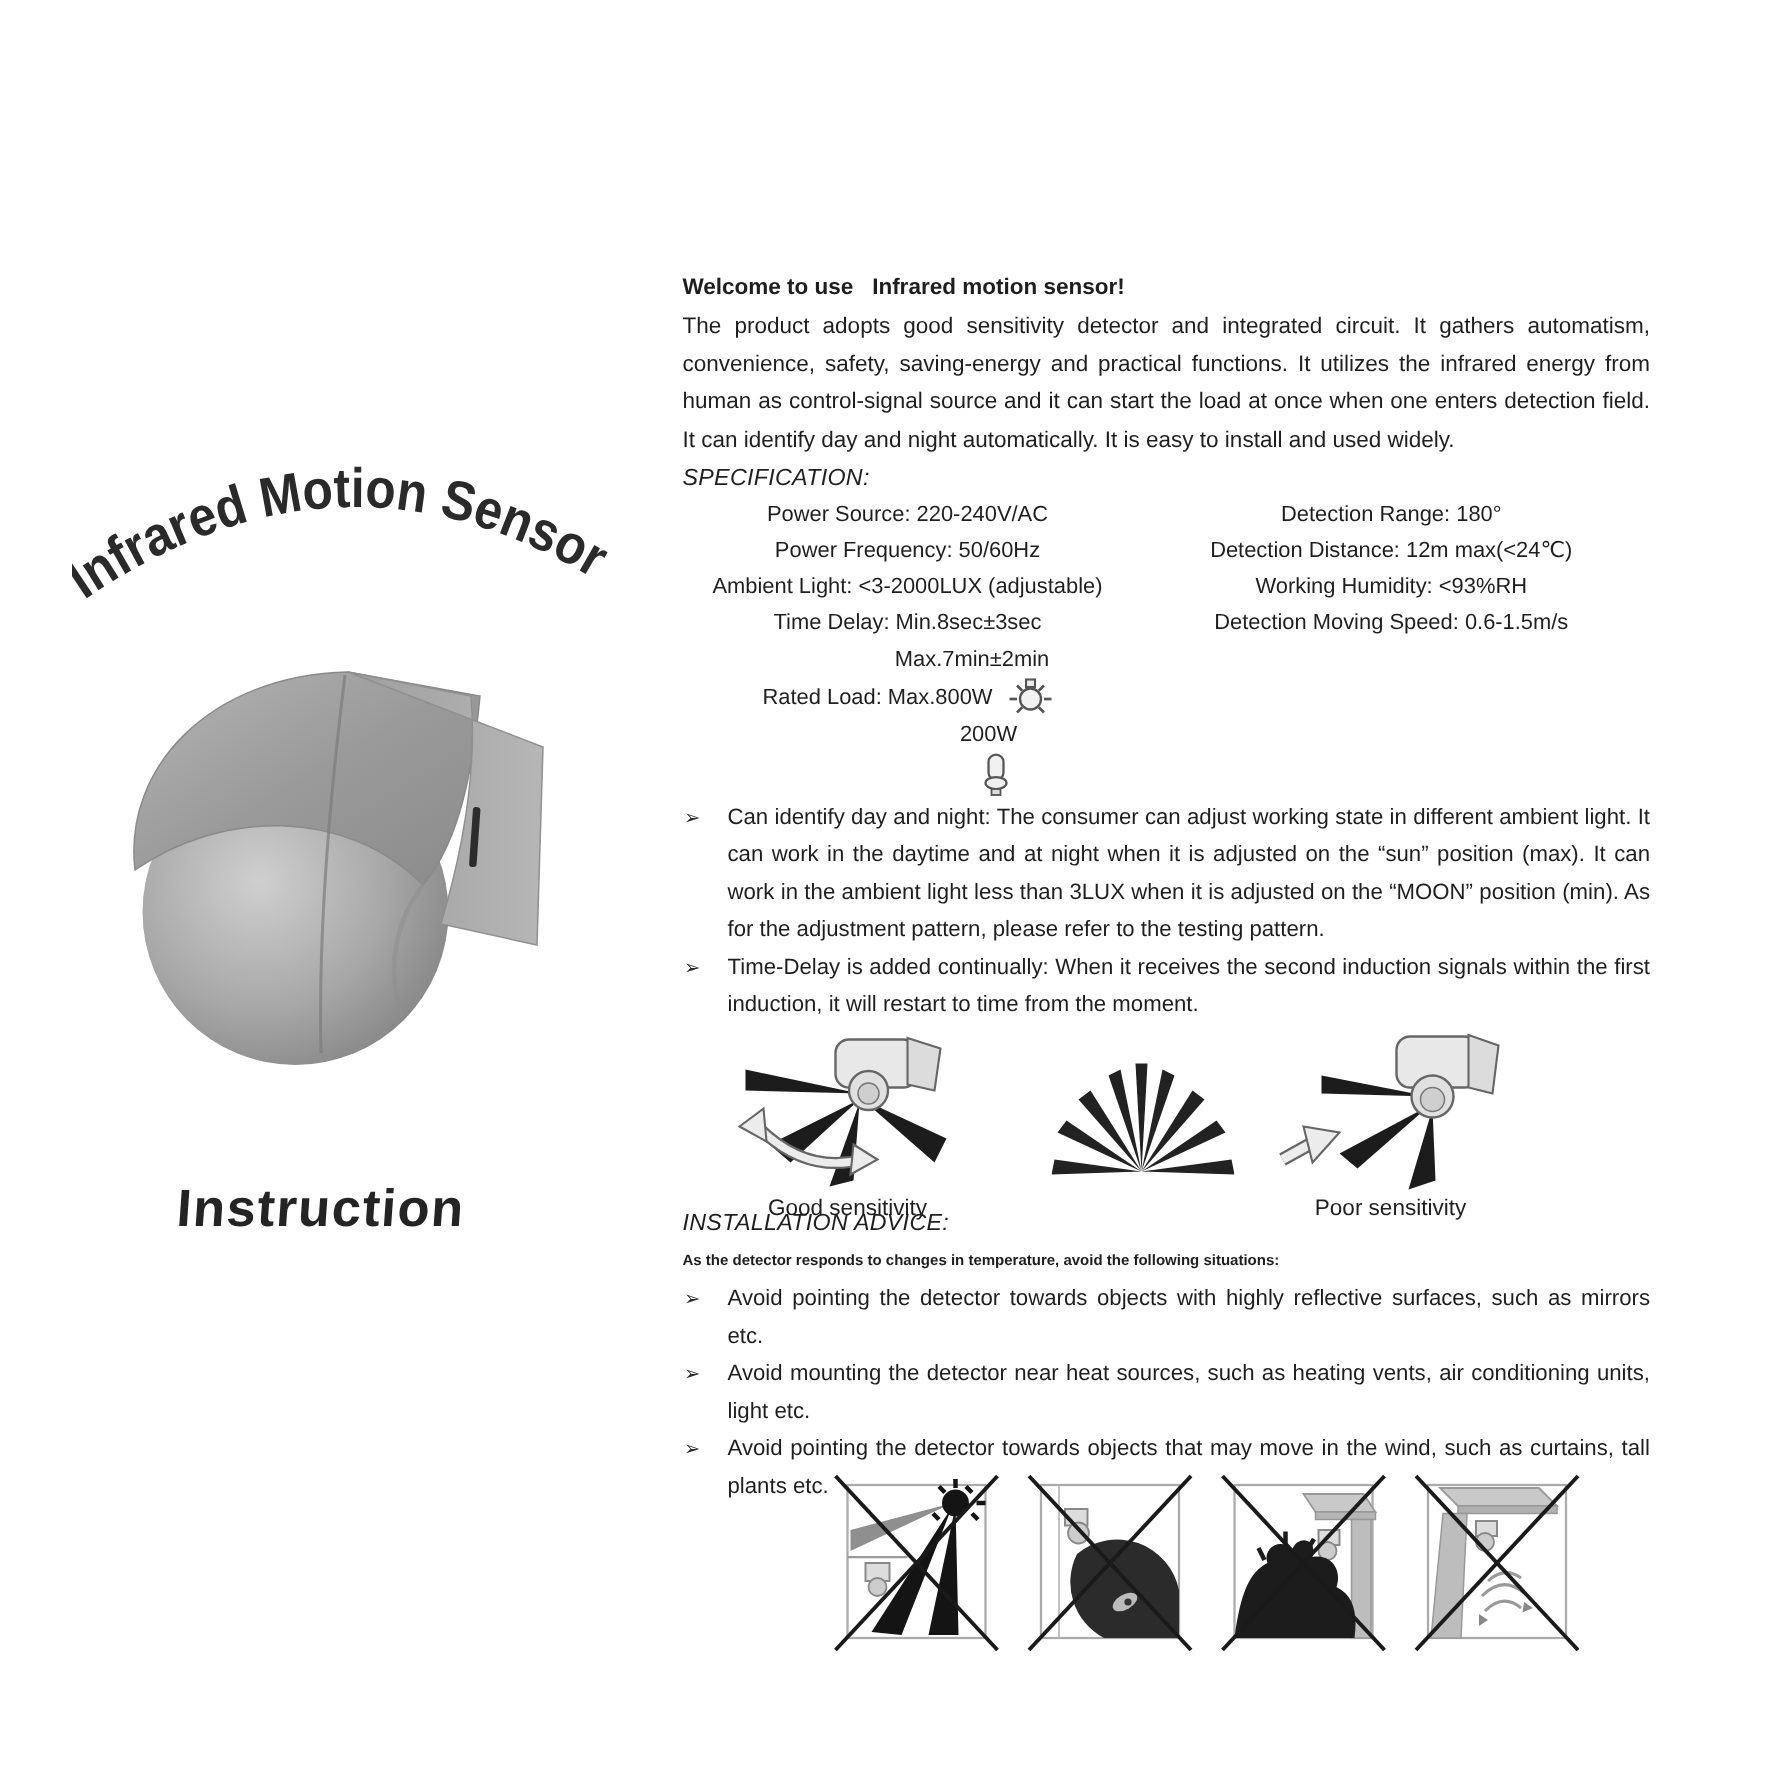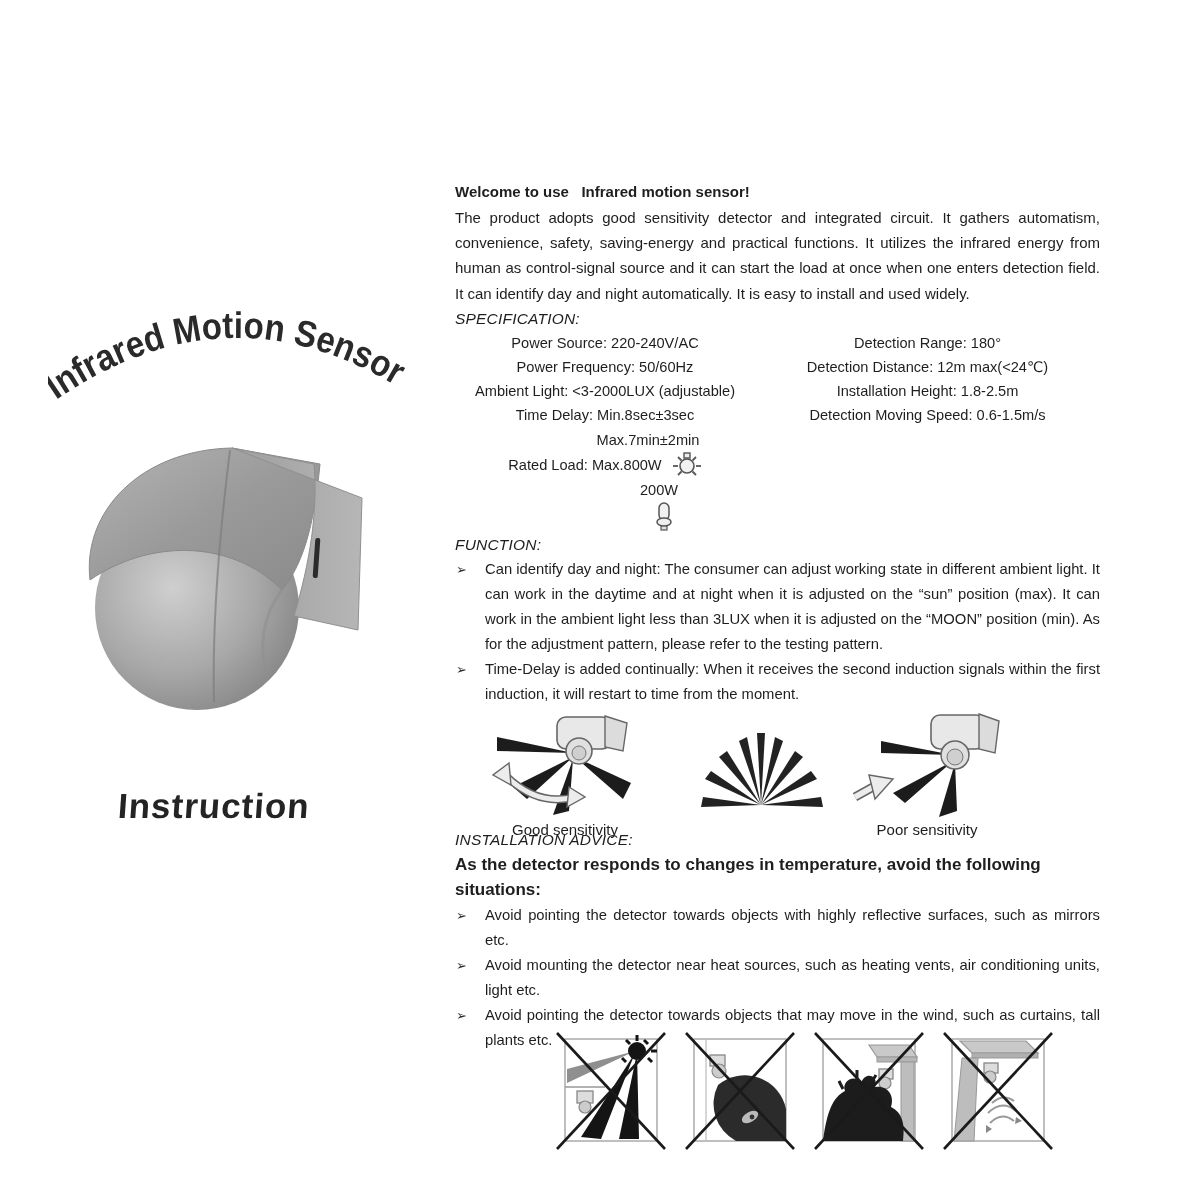--- a/index.html
+++ b/index.html
@@ -33,21 +33,21 @@
   .b-item { display:flex; font-size:14.8px; line-height:25px; text-align:justify; }
   .b-marker { flex:0 0 30px; padding-left:1px; font-family:"DejaVu Sans",sans-serif; font-size:13px; color:#2a2a2a; }
   .b-text { flex:1; }
   
   .diagram-row { position:relative; height:116px; margin-top:4px; }
   .diag-block { position:absolute; display:flex; flex-direction:column; align-items:center; }
   .diag-good { left:30px; top:0; }
   .diag-fan  { left:246px; top:16px; }
   .diag-poor { left:392px; top:0; }
   .diag-label { font-size:15px; margin-top:2px; color:#1e1e1e; }
-  .advice-intro { font-size:17px; font-weight:bold; line-height:25px; margin-bottom:1px; }
+  .advice-intro { font-size:10px; font-weight:bold; line-height:25px; margin-bottom:1px; }
   
   .picto-row { display:flex; gap:17px; margin-top:-28px; margin-left:100px; width:500px; }
   .picto { flex:0 0 auto; }
 </style>
 </head>
 <body>
 
 <div class="page">
 
   <svg class="arc-title" viewBox="0 0 378 150">
@@ -134,29 +134,28 @@
         </div>
       </div>
       <div class="spec-right">
         <div class="spec-row">
             <span>Detection Range: 180°</span>
           </div>
         <div class="spec-row">
             <span>Detection Distance: 12m max(&lt;24℃)</span>
           </div>
         <div class="spec-row">
-            <span>Installation Height: 1.8-2.5m</span>
+            <span>Working Humidity: &lt;93%RH</span>
           </div>
         <div class="spec-row">
             <span>Detection Moving Speed: 0.6-1.5m/s</span>
           </div>
       </div>
     </div>
 
-    <div class="sec-head">FUNCTION:</div>
     <div class="func-list">
       <div class="b-item">
         <span class="b-marker">➢</span>
         <span class="b-text">Can identify day and night: The consumer can adjust working state in different ambient light. It can work in the daytime and at night when it is adjusted on the “sun” position (max). It can work in the ambient light less than 3LUX when it is adjusted on the “MOON” position (min). As for the adjustment pattern, please refer to the testing pattern.</span>
       </div>
       <div class="b-item">
         <span class="b-marker">➢</span>
         <span class="b-text">Time-Delay is added continually: When it receives the second induction signals within the first induction, it will restart to time from the moment.</span>
       </div>
     </div>

